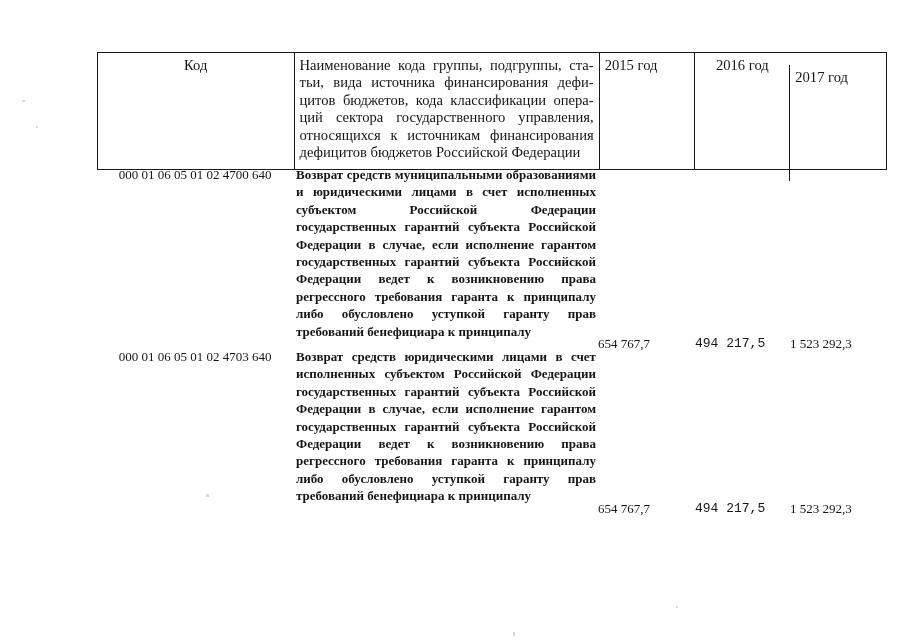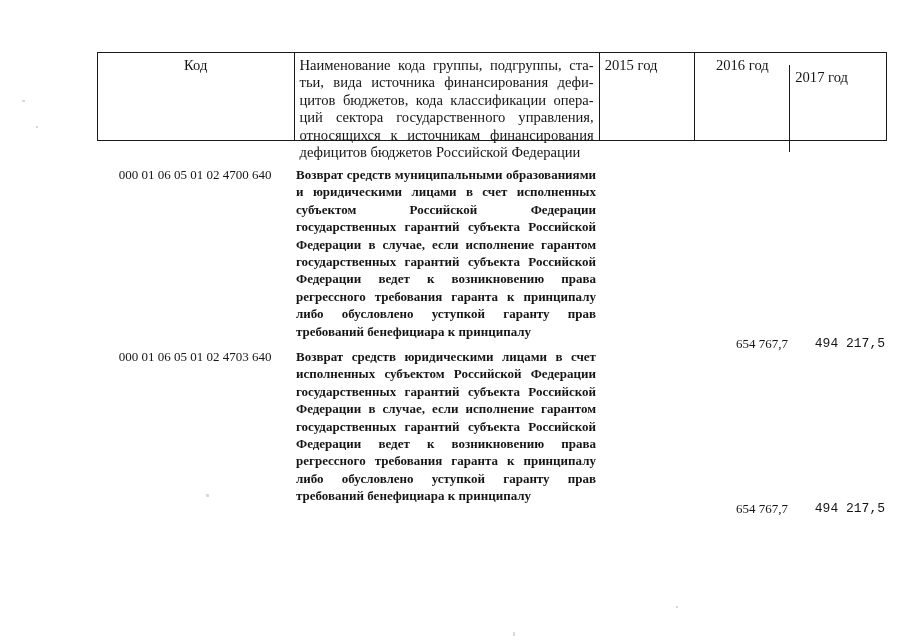--- a/index.html
+++ b/index.html
@@ -33,21 +33,21 @@
     font-size: 15.5px;
     letter-spacing: 0.3px;
   }
 
   
   .table-head {
     position: absolute;
     left: 97px;
     top: 52px;
     width: 790px;
-    height: 89px;
+    height: 118px;
     box-sizing: border-box;
     border: 1.4px solid #1a1a1a;
     display: flex;
   }
   .th {
     box-sizing: border-box;
     height: 100%;
     padding: 4px 5px 0 5px;
     font-size: 14.6px;
     line-height: 17.4px;
@@ -87,21 +87,20 @@
   }
   .cell-name {
     left: 199px;
     width: 301px;
     text-align: justify;
     text-align-last: left;
     padding-right: 1px;
     font-weight: bold;
   }
   .cell-val {
-    text-align: right;
     white-space: nowrap;
   }
   .cell-y2015 { left: 501px; width: 190px; }
   .cell-y2016 { left: 598px; width: 190px; font-family: Liberation Mono, monospace; }
   .cell-y2017 { left: 693px; width: 193px; }
 
   
   #row-1 { top: 166px; }
   #row-2 { top: 348px; }
 

